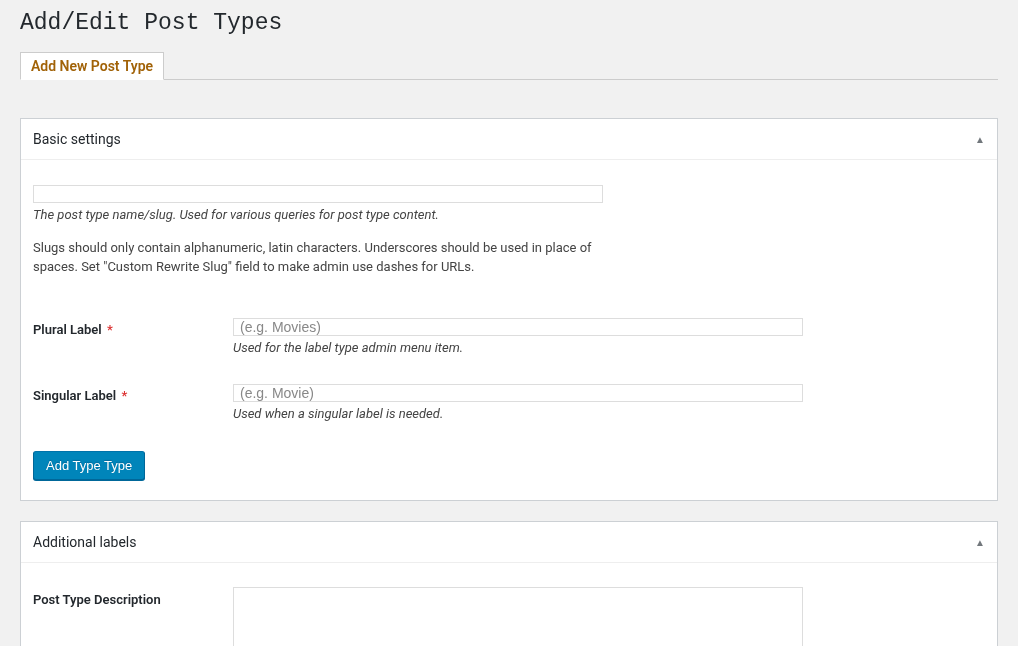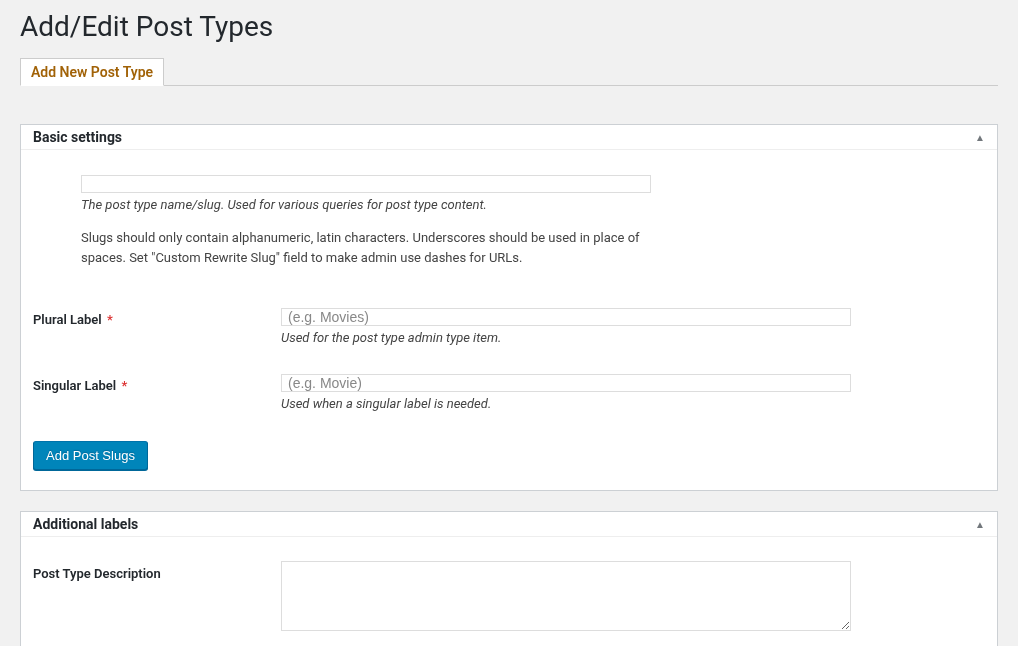--- a/index.html
+++ b/index.html
@@ -3,24 +3,25 @@
   <meta charset="utf-8">
   <style>
     * { box-sizing: border-box; margin: 0; padding: 0; }
     body {
       background: #f1f1f1;
       font-family: -apple-system, BlinkMacSystemFont, "Segoe UI", Roboto, Helvetica, Arial, sans-serif;
       color: #23282d;
       padding: 0 20px 40px 20px;
     }
     .page-title {
-      font-size: 28px;
+      font-size: 23px;
       font-weight: 400;
       padding: 9px 0 4px 0;
       line-height: 1.3;
+      font-family: Liberation Mono, monospace;
     }
     .tabs-wrapper {
       border-bottom: 1px solid #ccc;
       margin: 0;
       padding-top: 9px;
     }
     .tab {
       display: inline-block;
       background: #fff;
       border: 1px solid #ccc;
@@ -34,23 +35,23 @@
     }
     .panel {
       background: #fff;
       border: 1px solid #ccd0d4;
       margin-top: 38px;
     }
     .panel + .panel { margin-top: 20px; }
     .panel-header {
       position: relative;
       border-bottom: 1px solid #eee;
-      padding: 4px 12px;
+      padding: 12px 12px;
       font-size: 14px;
-      font-weight: 700;
+      font-weight: 400;
       cursor: pointer;
       user-select: none;
     }
     .panel-header .caret {
       position: absolute;
       right: 12px;
       top: 50%;
       transform: translateY(-50%);
       font-size: 10px;
       color: #72777c;
@@ -72,21 +73,20 @@
       padding-top: 5px;
       color: #23282d;
     }
     .required {
       color: #dc3232;
       margin-left: 2px;
     }
     .form-control-wrap {
       flex: 1;
       max-width: 570px;
-      margin-left: 48px;
     }
     .form-control {
       width: 100%;
       padding: 0 6px;
       font-size: 14px;
       border: 1px solid #ddd;
       background: #fff;
       color: #737373;
       resize: both;
     }
@@ -148,37 +148,37 @@
       </div>
     </div>
 
     <div class="form-row" style="margin-top:40px">
       <div class="form-label">
         <span>Plural Label</span>
         <span class="required">*</span>
       </div>
       <div class="form-control-wrap">
         <input type="text" class="form-control" placeholder="(e.g. Movies)" style="">
-        <span class="helptext">Used for the post type admin type item.</span>
+        <span class="helptext">Used for the label type admin menu item.</span>
       </div>
     </div>
 
     <div class="form-row" style="margin-top:28px">
       <div class="form-label">
         <span>Singular Label</span>
         <span class="required">*</span>
       </div>
       <div class="form-control-wrap">
         <input type="text" class="form-control" placeholder="(e.g. Movie)" style="">
         <span class="helptext">Used when a singular label is needed.</span>
       </div>
     </div>
 
     <div class="submit-area">
-      <button class="btn-primary">Add Post Slugs</button>
+      <button class="btn-primary">Add Type Type</button>
     </div>
 
   </div>
 </div>
 
 <div class="panel">
   <div class="panel-header">
     <span>Additional labels</span>
     <span class="caret">▲</span>
   </div>

